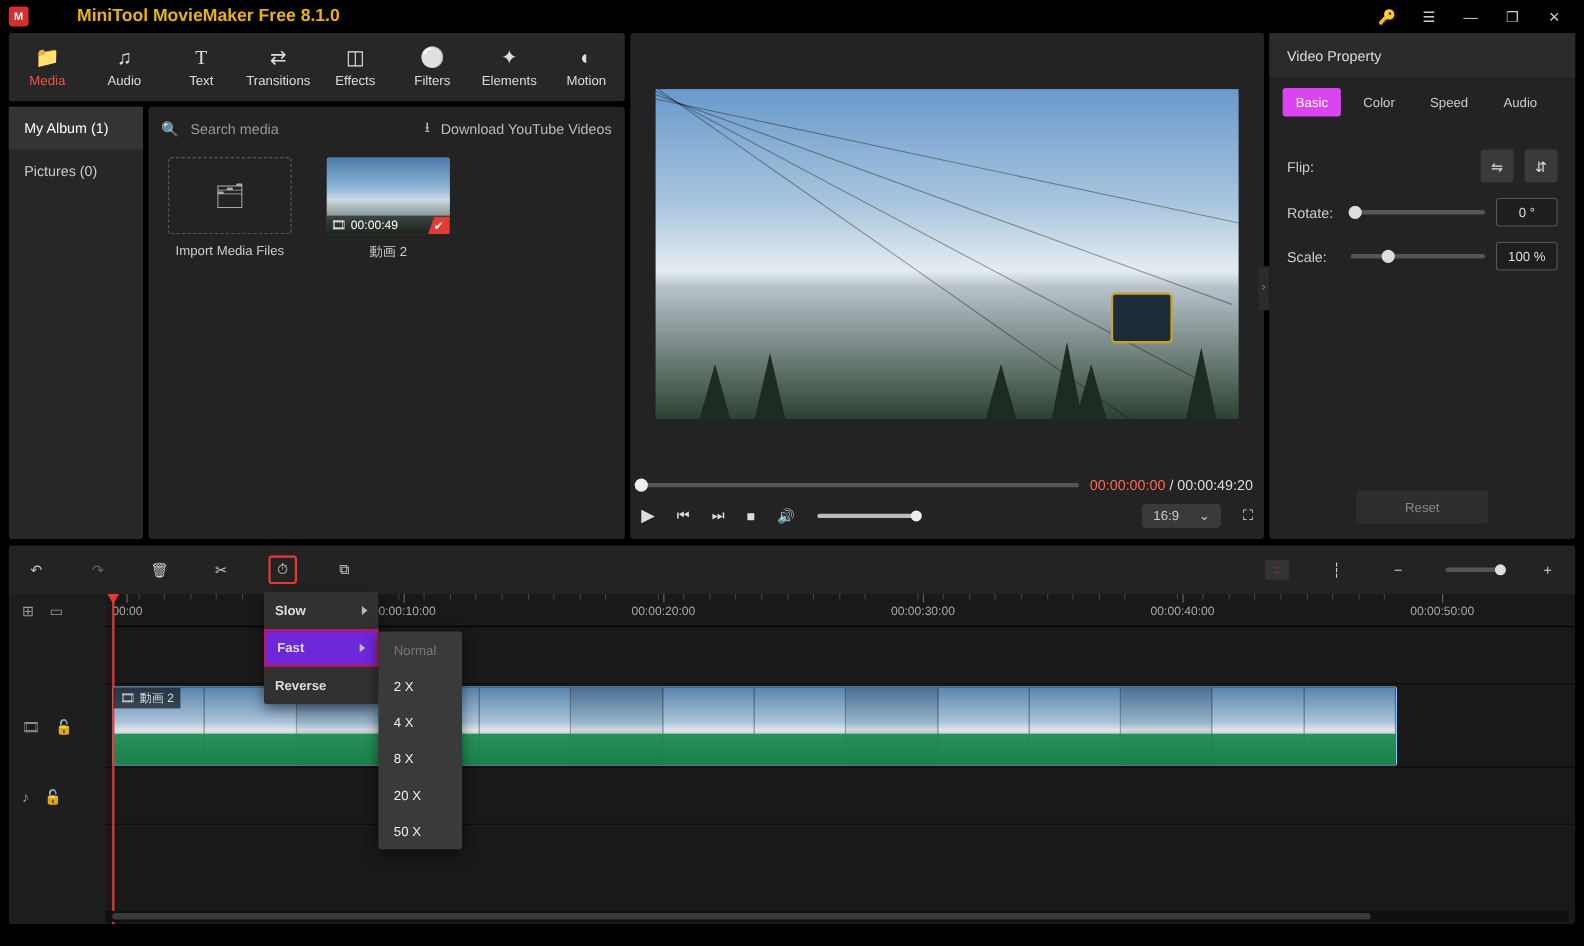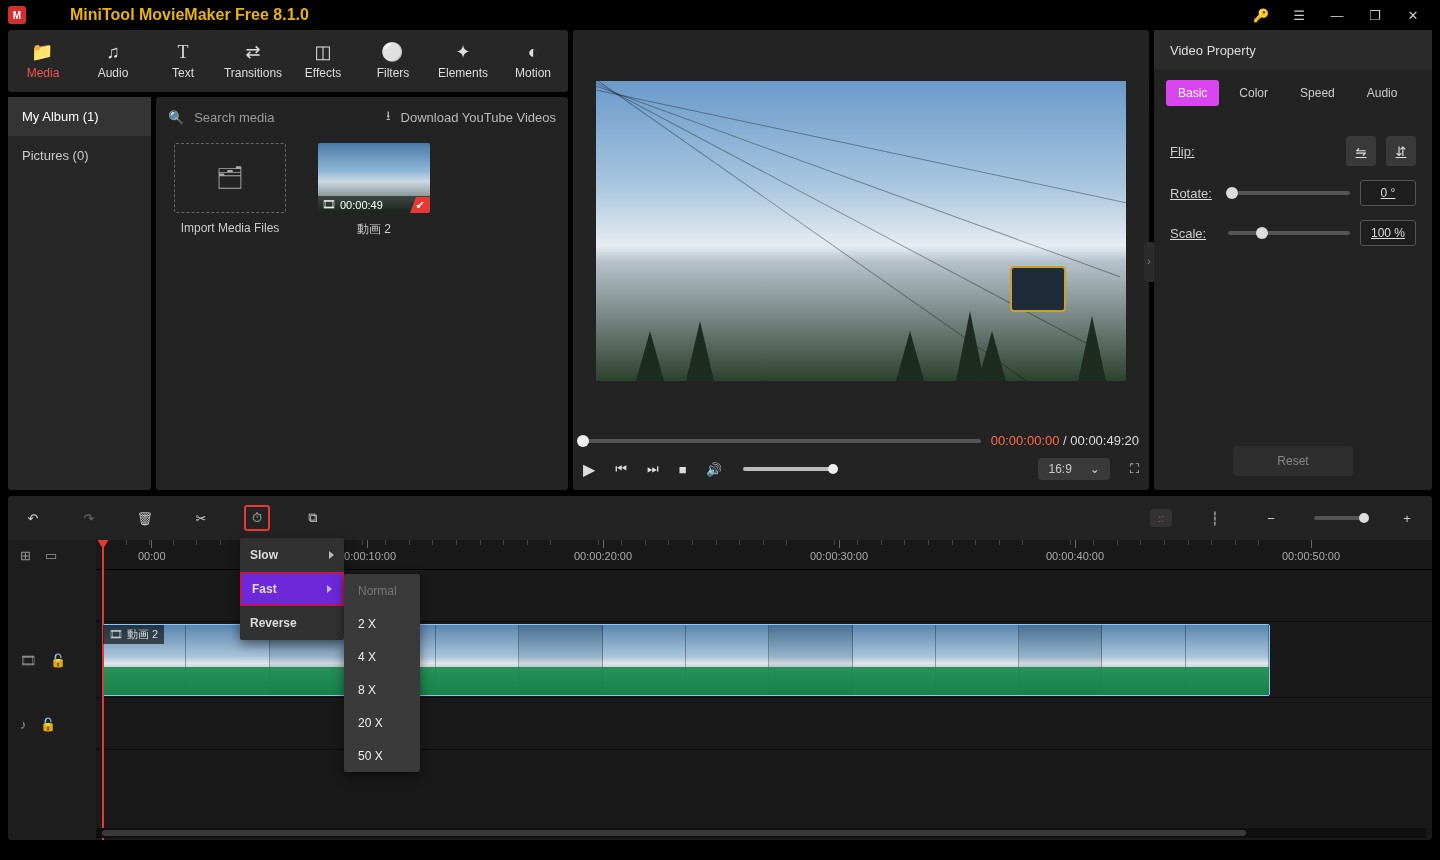--- a/index.html
+++ b/index.html
@@ -9,21 +9,21 @@
   .titlebar .title { font-weight:bold; font-size:16px; color:#eab308; flex:1;margin-left:36px; }
   .titlebar .winbtn { width:38px; height:30px; display:flex; align-items:center; justify-content:center; color:#ccc; }
   .main-top { display:flex; gap:5px; padding:0 8px; height:460px; }
   .left-col { width:560px; display:flex; flex-direction:column; gap:5px;}
   .modtabs { background:#272727; height:62px; display:flex; align-items:center; border-radius:3px; }
   .modtab { width:70px; height:62px; display:flex; flex-direction:column; align-items:center; justify-content:center; gap:4px; font-size:12px; color:#ddd;}
   .modtab.active { color:#ef5350; }
   .modtab svg, .modtab .glyph { height:20px; fill:currentColor; }
   .glyph{font-size:18px;line-height:20px;}
   .media-row { flex:1; display:flex; gap:5px; min-height:0;}
-  .sidebar { width:143px; background:#272727; border-radius:3px; display:flex; flex-direction:column; padding-top:0;}
+  .sidebar { width:122px; background:#272727; border-radius:3px; display:flex; flex-direction:column; padding-top:0;}
   .sidebar-item { padding:12px 14px; font-size:13px; color:#ccc; }
   .sidebar-item.active { background:#343434; color:#fff;}
   .media-pane { flex:1; background:#232323; border-radius:3px; display:flex; flex-direction:column;}
   .media-head { height:40px; display:flex; align-items:center; padding:0 12px; gap:10px; color:#bbb; }
   .media-head .spacer{flex:1;}
   .media-grid { padding:6px 10px; display:flex; gap:16px; align-items:flex-start;}
   .thumb-card { width:128px; text-align:center; }
   .thumb-box { width:112px; height:70px; margin:0 auto 8px; position:relative; border-radius:2px; overflow:hidden;}
   .thumb-import { border:1.5px dashed #666; display:flex; align-items:center; justify-content:center; color:#aaa; font-size:22px;}
   .thumb-vid { background:linear-gradient(180deg,#4a7aa8 0%,#8fb8d8 40%,#ccd8e2 55%,#3a523e 100%); }
@@ -47,21 +47,21 @@
   .ctrl-row .spacer{flex:1;}
   .vol-track{width:90px;height:4px;background:#bbb;border-radius:2px;position:relative;}
   .vol-dot{position:absolute;right:0;top:50%;transform:translate(50%,-50%);width:10px;height:10px;background:#eee;border-radius:50%;}
   .ar-sel{background:#3a3a3a;border-radius:4px;padding:4px 10px;display:flex;align-items:center;gap:18px;color:#ccc;font-size:12px;}
   .prop-col { width:278px; background:#232323; border-radius:3px; display:flex; flex-direction:column; position:relative;}
   .prop-head { height:40px; display:flex; align-items:center; padding:0 16px; background:#2b2b2b;}
   .prop-tabs{display:flex;gap:8px;padding:10px 12px;}
   .prop-tab{padding:6px 12px;border-radius:3px;color:#ccc;font-size:12px;}
   .prop-tab.active{background:#d946ef;color:#fff;}
   .prop-body{padding:6px 16px;}
-  .prop-row{display:flex;align-items:center;gap:10px;margin:14px 0;text-decoration:underline;}
+  .prop-row{display:flex;align-items:center;gap:10px;margin:14px 0;}
   .prop-row label{width:48px;color:#ccc;font-size:13px;}
   .icon-btn{width:30px;height:30px;background:#3a3a3a;border-radius:3px;display:flex;align-items:center;justify-content:center;color:#ddd;}
   .slider{flex:1;height:4px;background:#555;border-radius:2px;position:relative;}
   .slider .dot{position:absolute;top:50%;transform:translate(-50%,-50%);width:12px;height:12px;background:#ddd;border-radius:50%;}
   .valbox{width:56px;height:26px;border:1px solid #555;border-radius:3px;display:flex;align-items:center;justify-content:center;font-size:12px;color:#ddd;background:#1e1e1e;}
   .reset-btn{position:absolute;bottom:14px;left:50%;transform:translateX(-50%);width:120px;height:30px;background:#2e2e2e;border-radius:4px;display:flex;align-items:center;justify-content:center;color:#888;font-size:12px;}
   
   .timeline { margin:6px 8px 0; position:relative;}
   .tl-toolbar { height:44px; background:#232323; display:flex; align-items:center; padding:0 12px; gap:30px; border-radius:3px 3px 0 0;}
   .tl-toolbar .spacer{flex:1;}
@@ -297,21 +297,21 @@
           <span>🎞</span>
           <span>🔓</span>
         </div>
       <div class="th-row h52">
           <span>♪</span>
           <span>🔓</span>
         </div>
     </div>
     <div class="tracks">
       <div class="ruler" id="ruler">
-          <div class="tick" style="left: 6px; margin-left: 36px;"><span class="mark"></span>00:00</div>
+          <div class="tick" style="left: 6px;"><span class="mark"></span>00:00</div>
           <div class="minor" style="left: 29.6px;"></div>
           <div class="minor" style="left: 53.2px;"></div>
           <div class="minor" style="left: 76.8px;"></div>
           <div class="minor" style="left: 100.4px;"></div>
           <div class="minor" style="left: 124px;"></div>
           <div class="minor" style="left: 147.6px;"></div>
           <div class="minor" style="left: 171.2px;"></div>
           <div class="minor" style="left: 194.8px;"></div>
           <div class="minor" style="left: 218.4px;"></div>
           <div class="tick" style="left: 242px;"><span class="mark"></span>00:00:10:00</div>

